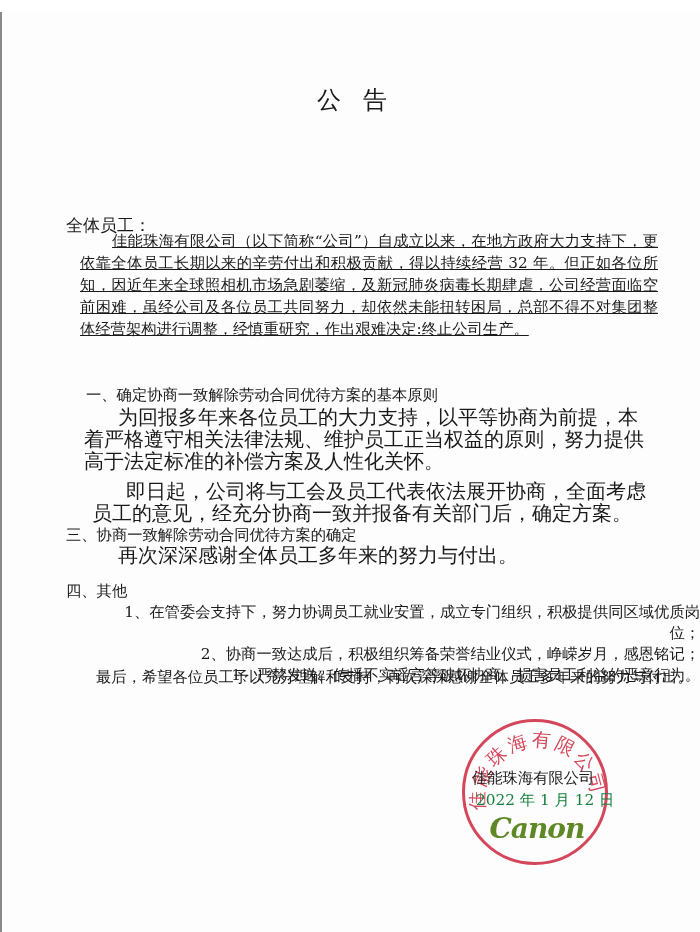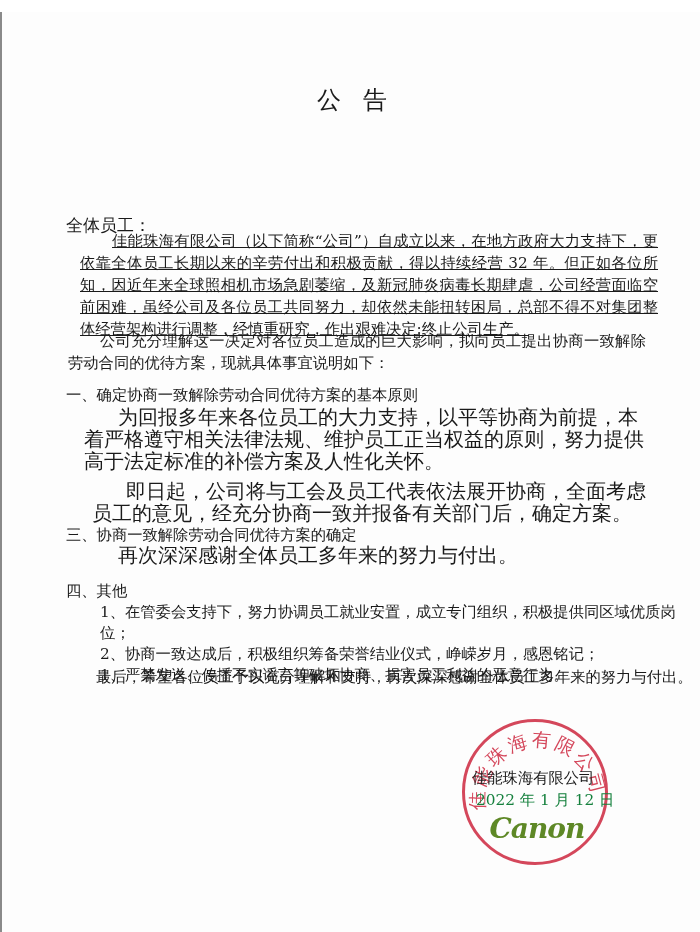--- a/index.html
+++ b/index.html
@@ -65,36 +65,37 @@
   }
   .section-body {
     position: absolute;
     left: 82px;
     width: 570px;
     font-size: 20px;
     line-height: 22px;
     text-indent: 34px;
     word-break: break-all;
   }
-  .h1 { top: 372px; }
+  .h1 { top: 372px; margin-left: 20px; }
   .b1 { top: 394px; }
   .h2 { top: 438px; }
   .b2 { top: 460px; }
   .h3 { top: 512px; }
   .b3 { top: 532px; }
   .h4 { top: 568px; }
   .list {
     position: absolute;
     top: 590px;
     left: 98px;
     width: 600px;
     margin: 0; padding: 0;
     list-style: none;
     font-size: 15.3px;
     line-height: 21px;
+    text-align: right;
   }
   .closing {
     position: absolute;
     top: 654px;
     left: 94px;
     width: 610px;
     font-size: 15.3px;
     line-height: 22px;
     white-space: nowrap;
   }
@@ -149,21 +150,20 @@
 </head>
 <body>
 
 <div class="page">
 
   <h1 class="title" style="margin:0;">公告</h1>
 
   <div class="salutation">全体员工：</div>
 
   <p class="para p1" style="margin:12px;text-decoration:underline;">佳能珠海有限公司（以下简称“公司”）自成立以来，在地方政府大力支持下，更依靠全体员工长期以来的辛劳付出和积极贡献，得以持续经营 32 年。但正如各位所知，因近年来全球照相机市场急剧萎缩，及新冠肺炎病毒长期肆虐，公司经营面临空前困难，虽经公司及各位员工共同努力，却依然未能扭转困局，总部不得不对集团整体经营架构进行调整，经慎重研究，作出艰难决定:终止公司生产。</p>
-  <p class="para p2" style="margin:0;">公司充分理解这一决定对各位员工造成的巨大影响，拟向员工提出协商一致解除劳动合同的优待方案，现就具体事宜说明如下：</p>
 
   <div class="section-head h1">一、确定协商一致解除劳动合同优待方案的基本原则</div>
   <p class="section-body b1" style="margin:0;">为回报多年来各位员工的大力支持，以平等协商为前提，本着严格遵守相关法律法规、维护员工正当权益的原则，努力提供高于法定标准的补偿方案及人性化关怀。</p>
 
   <p class="section-body b2" style="margin:8px;">即日起，公司将与工会及员工代表依法展开协商，全面考虑员工的意见，经充分协商一致并报备有关部门后，确定方案。</p>
 
   <div class="section-head h3">三、协商一致解除劳动合同优待方案的确定</div>
   <p class="section-body b3" style="margin:0;">再次深深感谢全体员工多年来的努力与付出。</p>
 
   <div class="section-head h4">四、其他</div>

